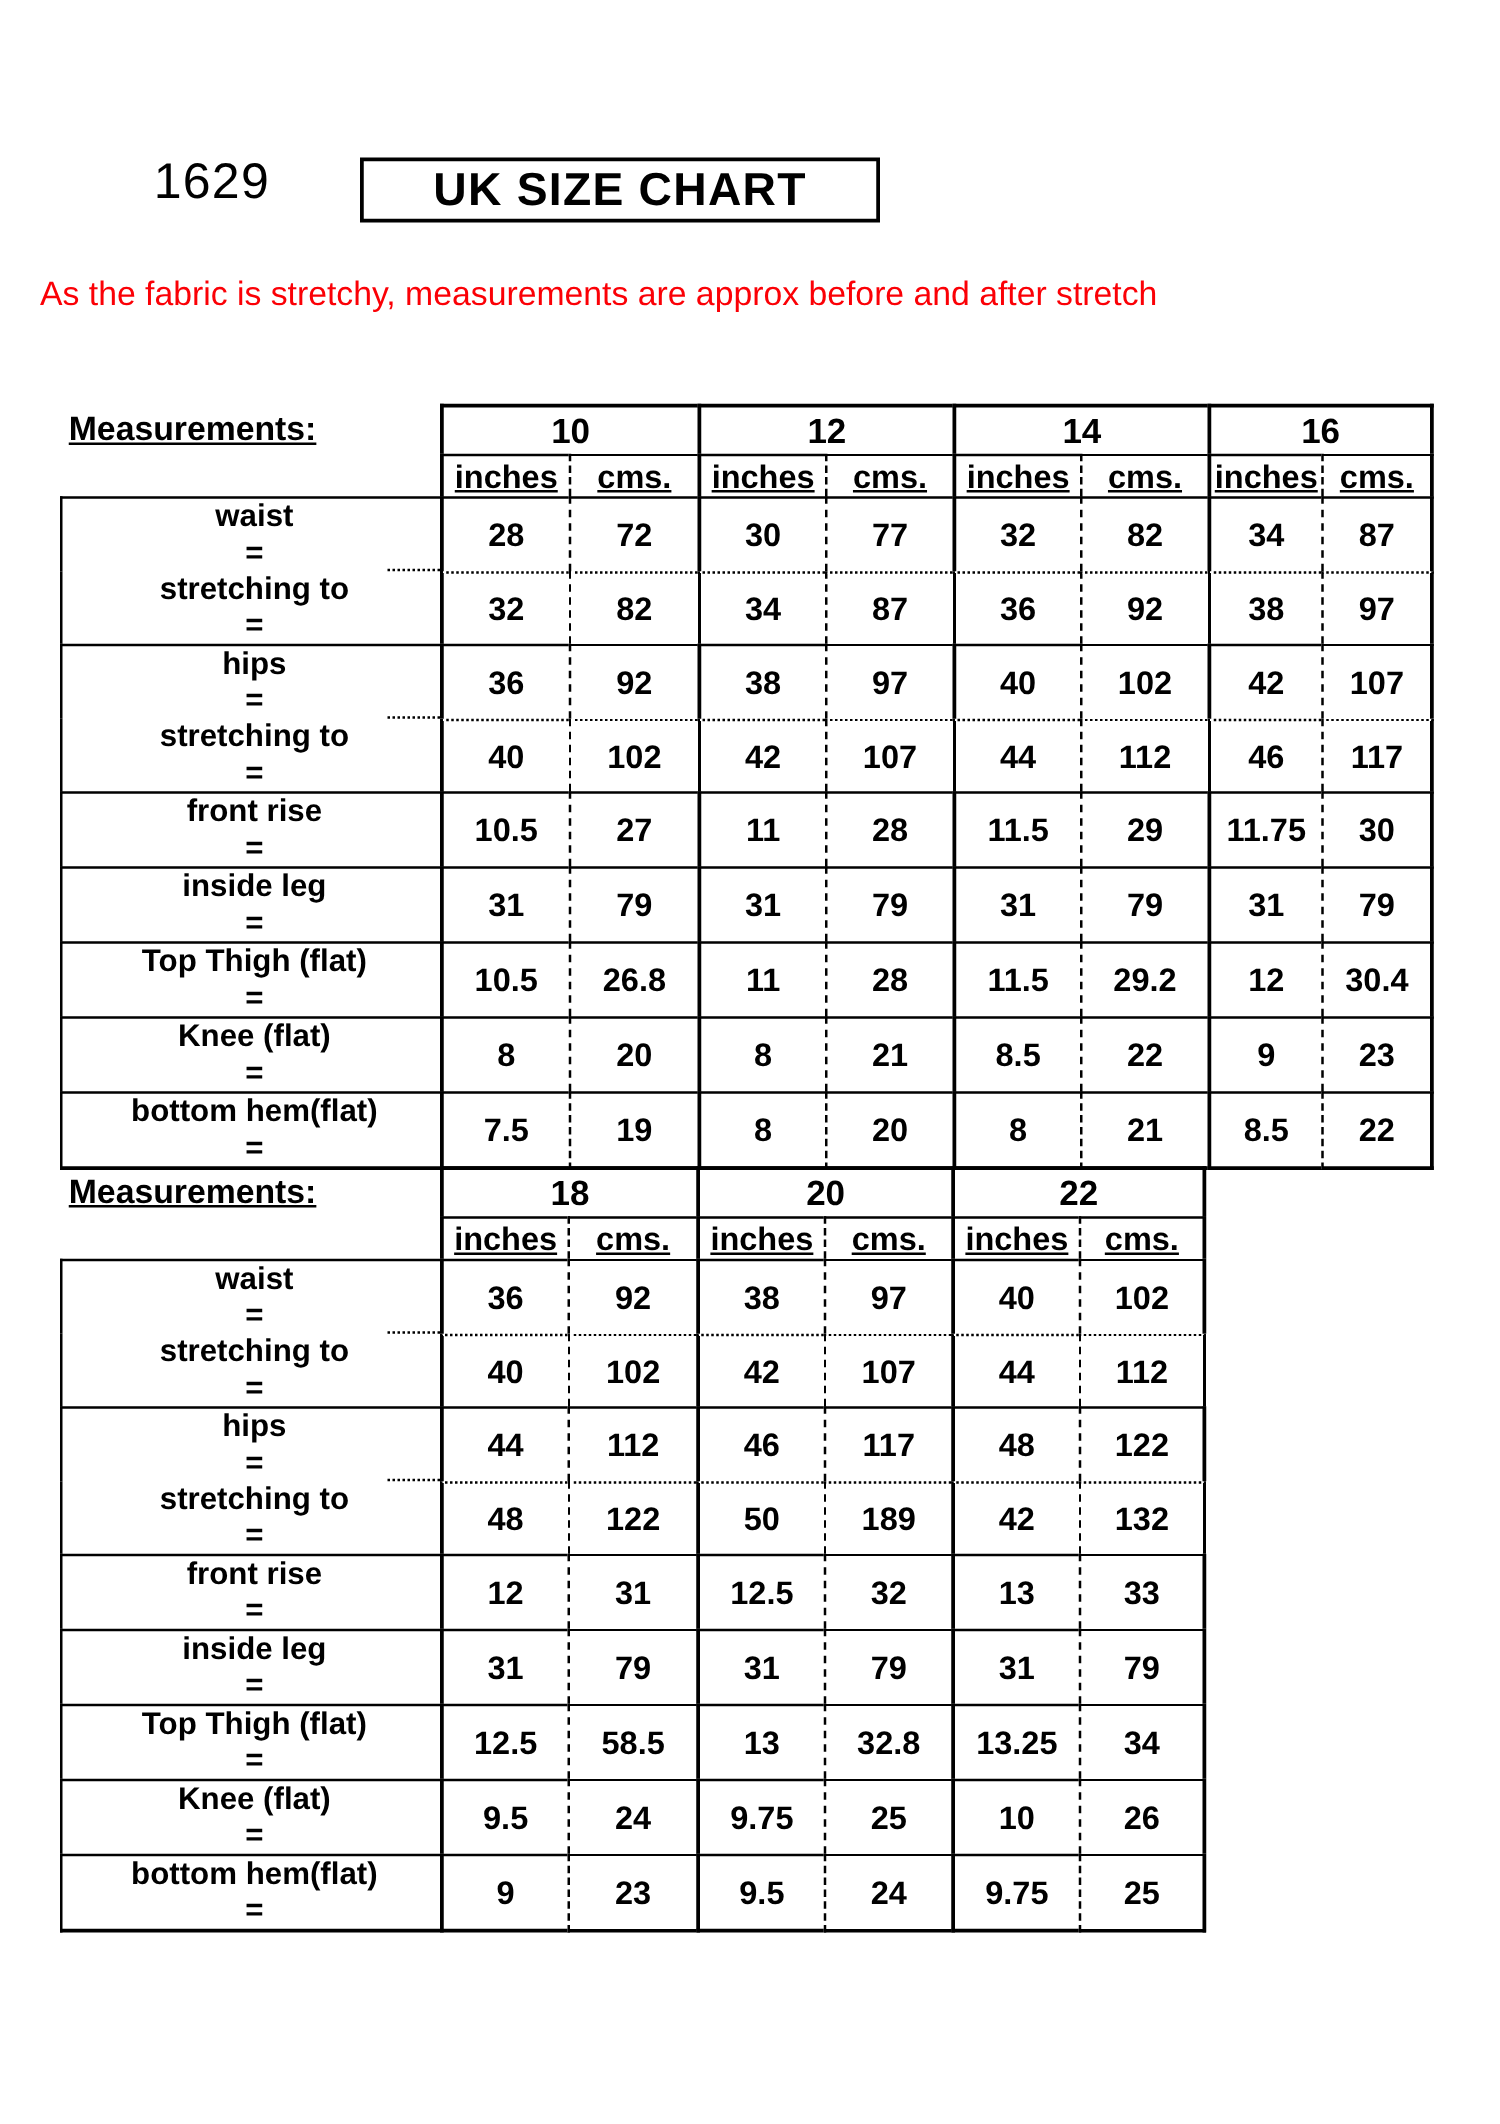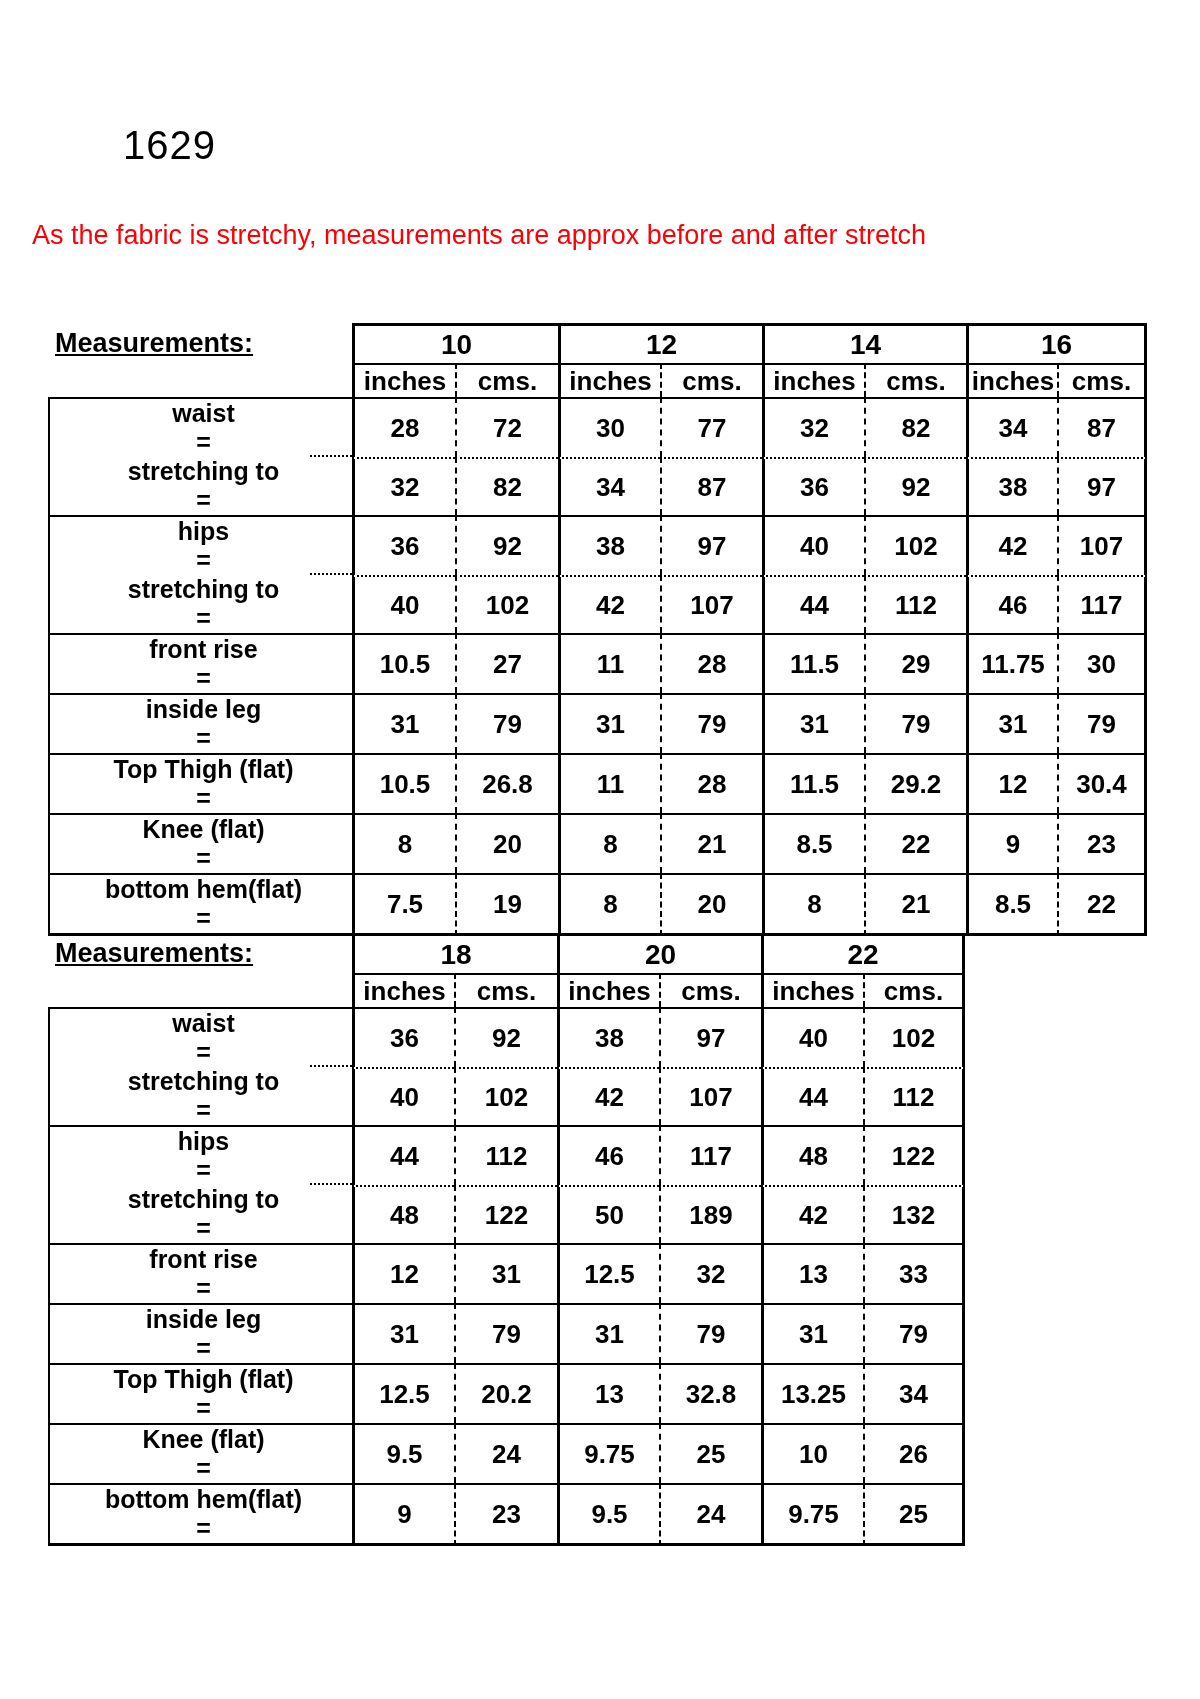--- a/index.html
+++ b/index.html
@@ -48,21 +48,21 @@
   
   .s{
     border-top:3px solid #000;border-left:3px solid #000;
     text-align:center;font-size:28px;font-weight:700;
   }
   .s.last{border-right:3px solid #000;}
 
   
   .u{
     border-top:2px solid #000;
-    text-align:center;font-size:26px;font-weight:700;
+    text-align:center;font-size:26px;font-weight:700;text-decoration:underline;
   }
   .u.in{border-left:3px solid #000;}
   .u.cm{border-left:2px dashed #000;}
   .u.last{border-right:3px solid #000;}
 
   
   .d{
     border-top:2px solid #000;
     text-align:center;font-size:26px;font-weight:700;
   }
@@ -89,20 +89,23 @@
   }
   .lt{font-size:25px;font-weight:700;white-space:nowrap;}
   .eq{font-size:25px;font-weight:700;}
 </style>
 </head>
 <body>
 
 <div class="page">
 
   <div class="style-num">1629</div>
+  <div class="title-box">
+    <span>UK SIZE CHART</span>
+  </div>
   <div class="note">As the fabric is stretchy, measurements are approx before and after stretch</div>
 
   <div class="size-table t1">
     <table>
       <colgroup>
         <col style="width:304px">
           <col style="width:103px">
           <col style="width:103px">
           <col style="width:102px">
           <col style="width:102px">
@@ -392,21 +395,21 @@
         <td class="d cm last">79</td>
       </tr>
       <tr class="data-row">
         <td class="lab">
               <div class="lab-inner">
                 <span class="lt">Top Thigh (flat)</span>
                 <span class="eq">=</span>
               </div>
             </td>
         <td class="d in">12.5</td>
-        <td class="d cm">20.2</td>
+        <td class="d cm">58.5</td>
         <td class="d in">13</td>
         <td class="d cm">32.8</td>
         <td class="d in">13.25</td>
         <td class="d cm last">34</td>
       </tr>
       <tr class="data-row">
         <td class="lab">
               <div class="lab-inner">
                 <span class="lt">Knee (flat)</span>
                 <span class="eq">=</span>

